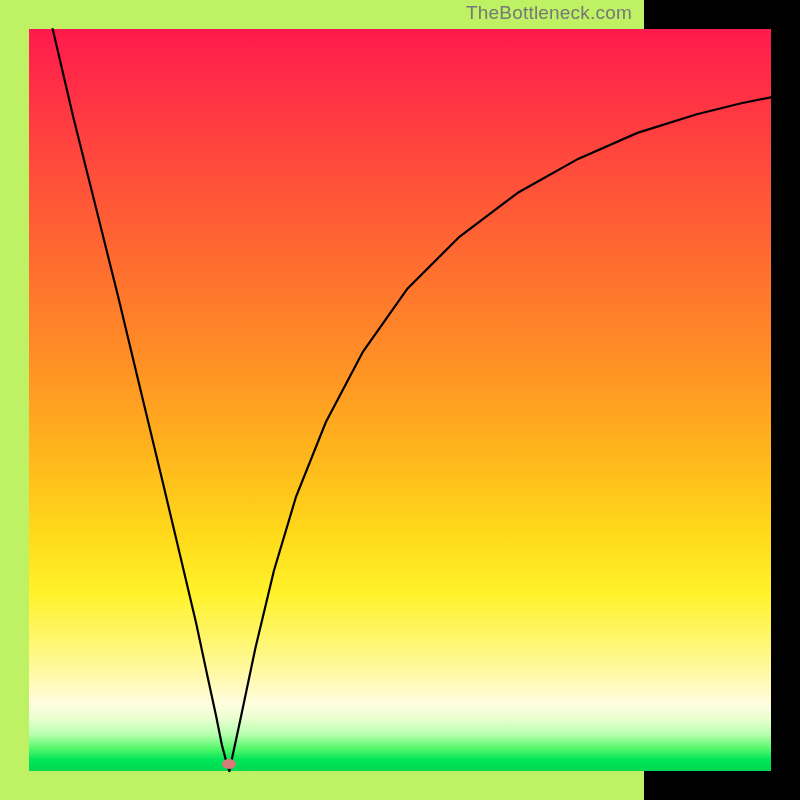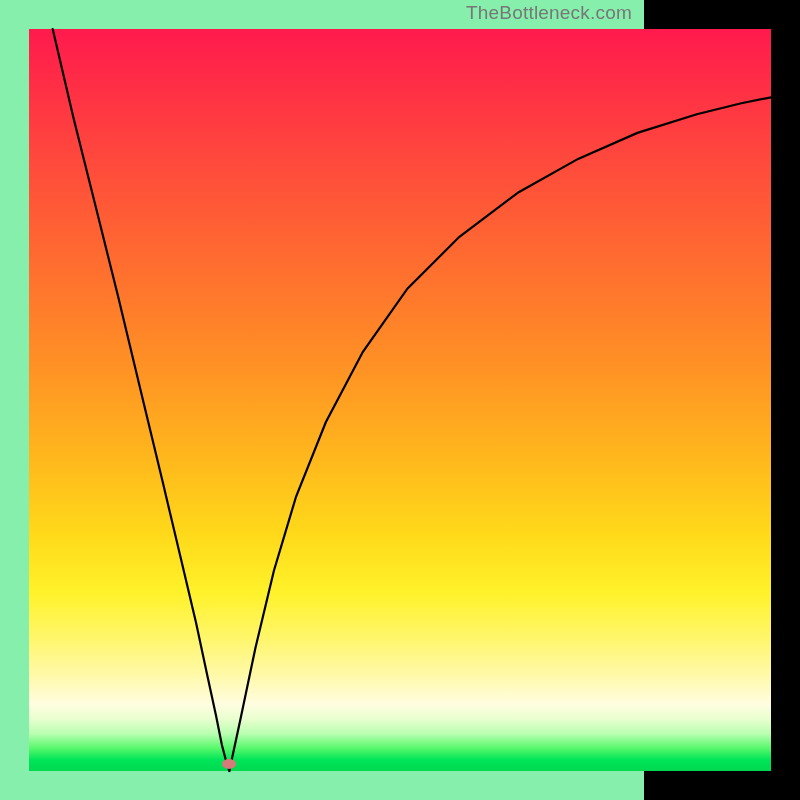--- a/index.html
+++ b/index.html
@@ -10,21 +10,21 @@
     background: #000;
     overflow: hidden;
     font-family: Arial, Helvetica, sans-serif;
   }
   .frame {
     position: absolute;
     left: 0;
     top: 0;
     width: 644px;
     height: 800px;
-    background: #86efac;
+    background: #bef264;
   }
   .plot-area {
     position: absolute;
     left: 29px;
     top: 29px;
     width: 742px;
     height: 742px;
     
     background: linear-gradient(to bottom,
       #ff1a4d 0%,

